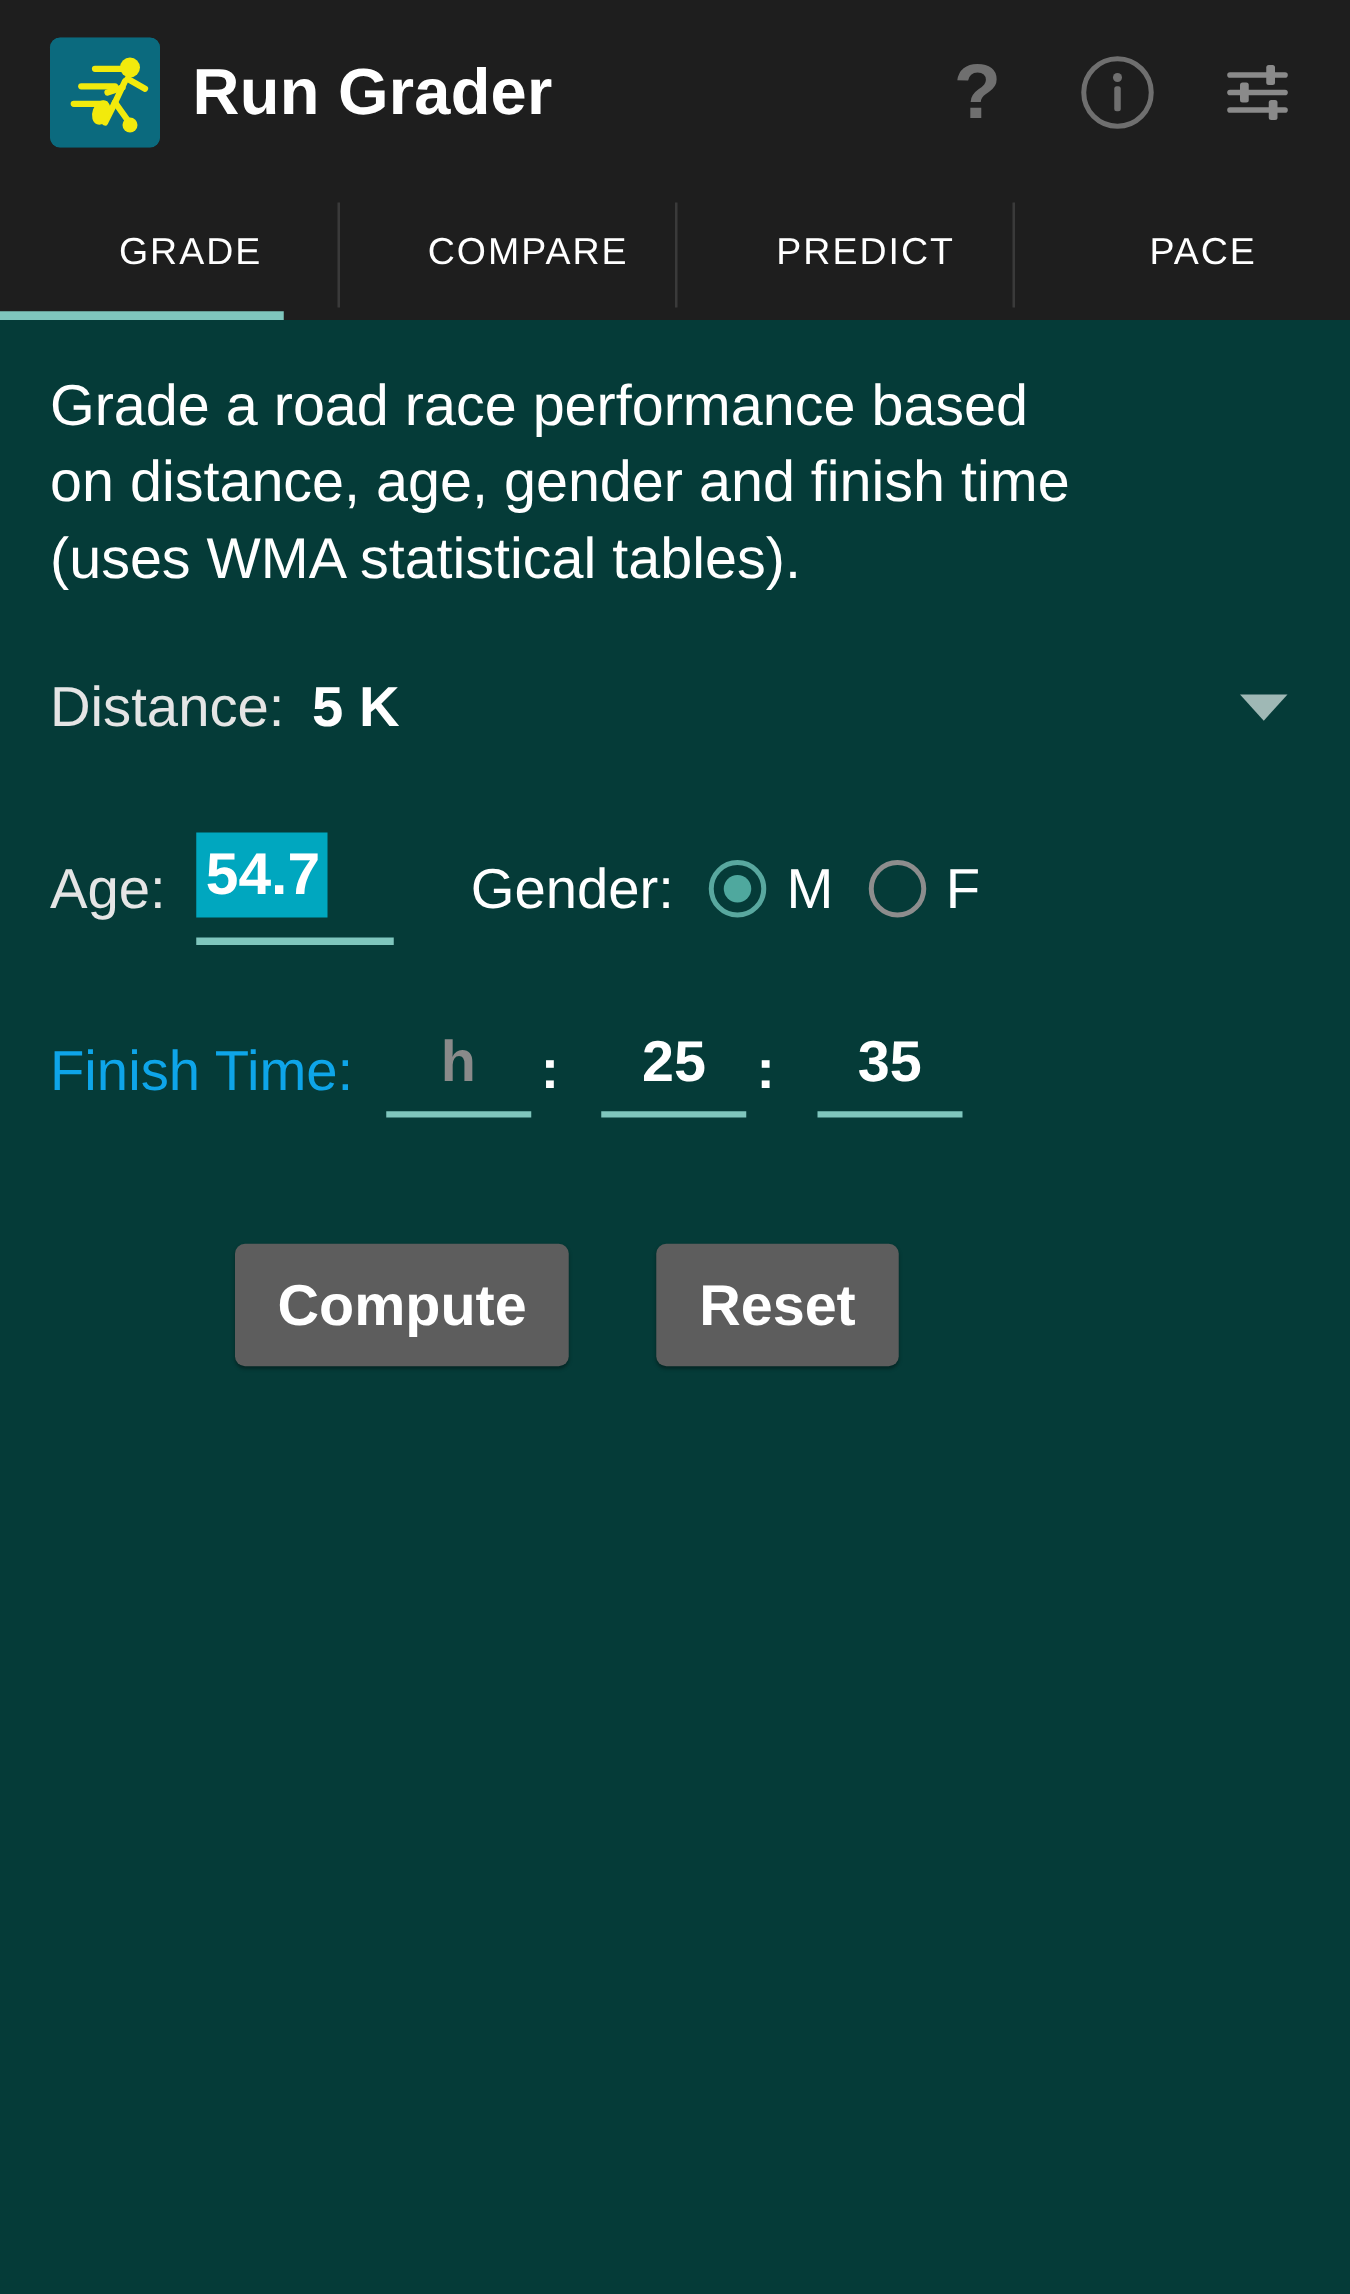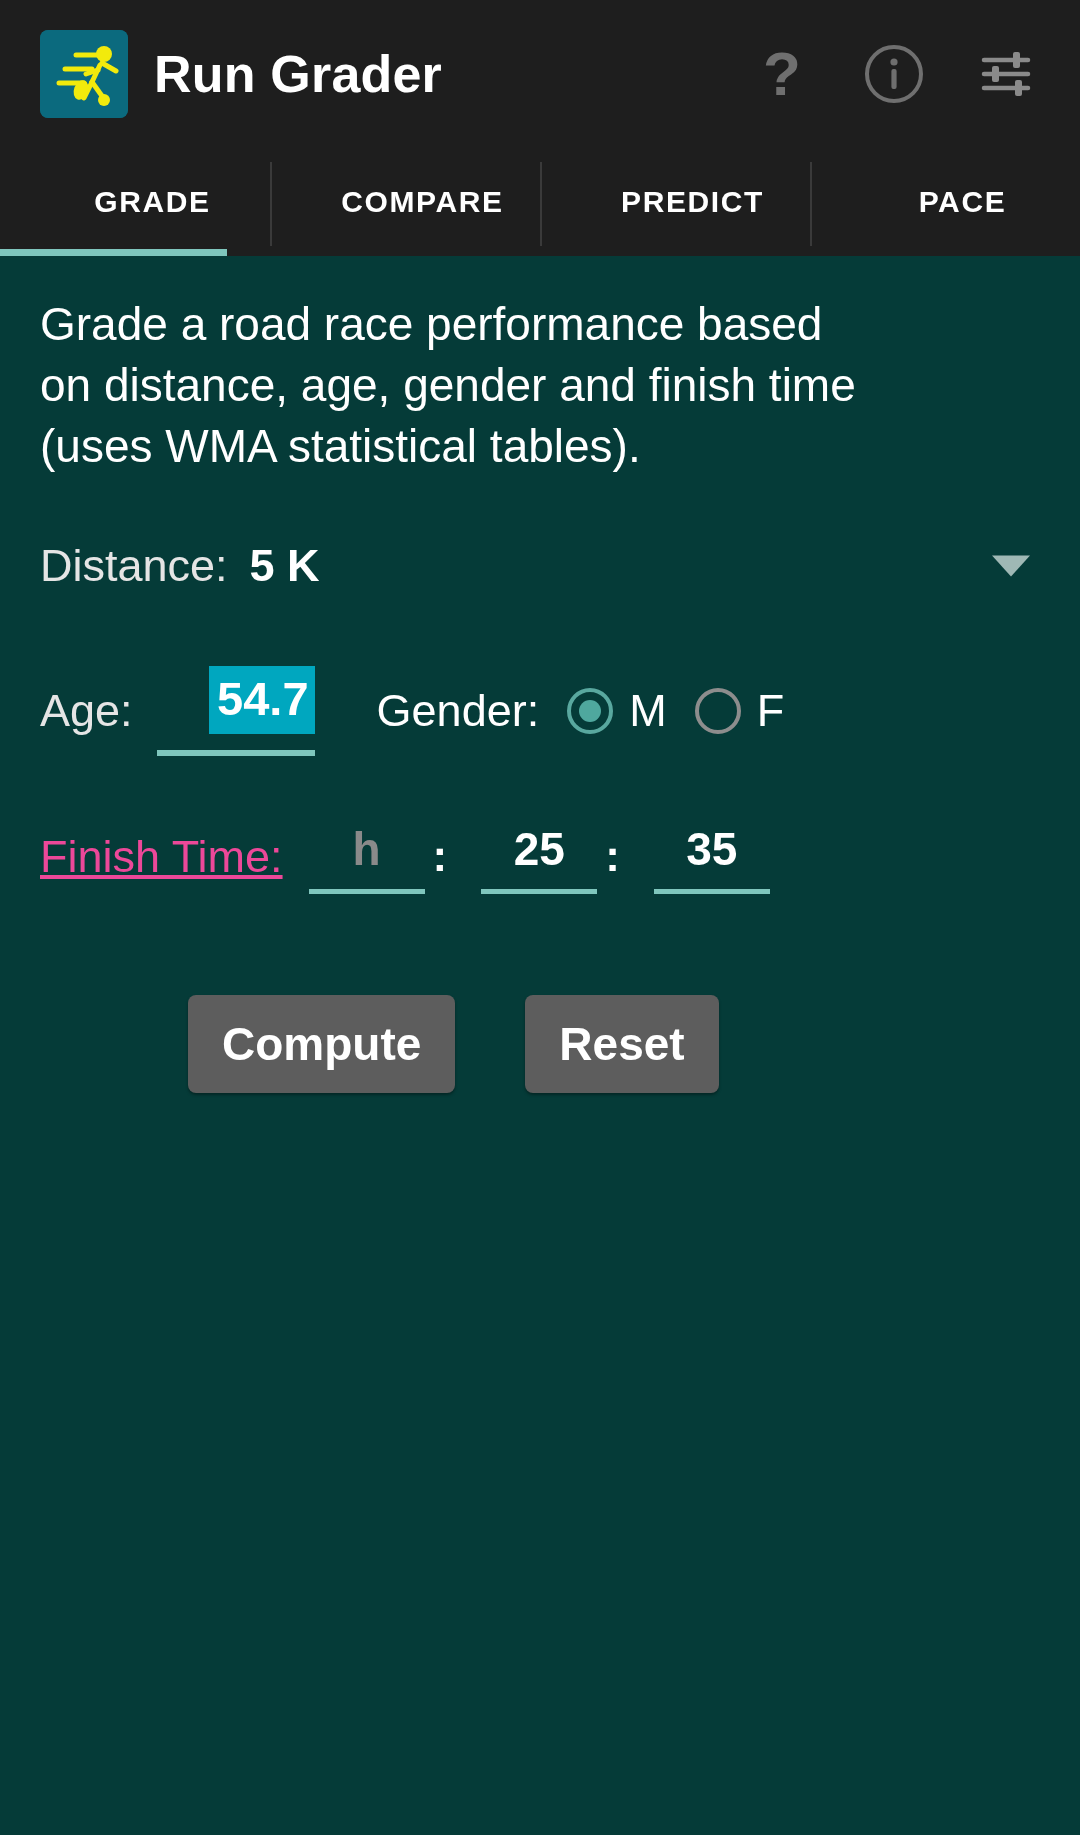--- a/index.html
+++ b/index.html
@@ -42,21 +42,21 @@
   }
   .qmark{font-size:62px;font-weight:bold;color:#6f6f6f;line-height:1;}
 
   
   .tabbar{
     height:108px;background:#1e1e1e;
     display:flex;position:relative;
   }
   .tab{
     flex:1 1 0;display:flex;align-items:center;justify-content:center;
-    color:#ffffff;font-size:30px;font-weight:bold;letter-spacing:1.6px;
+    color:#ffffff;font-size:30px;font-weight:normal;letter-spacing:1.6px;
     position:relative;
     padding-left:35px;
   }
   .tab + .tab::before{
     content:"";position:absolute;left:0;top:14px;bottom:10px;
     width:2px;background:#3a3a3a;
   }
   .tab-indicator{
     position:absolute;left:0;bottom:0;
     width:227px;height:7px;background:#7fc6bd;
@@ -86,21 +86,21 @@
     position:absolute;right:10px;top:50%;transform:translateY(-50%);
     width:0;height:0;
     border-left:19px solid transparent;
     border-right:19px solid transparent;
     border-top:21px solid #9fb8b5;
   }
 
   
   .age-row{margin-top:42px;height:120px;align-items:center;}
   .age-field{
-    margin-left:24px;display:flex;flex-direction:column;align-items:flex-end;
+    margin-left:24px;display:flex;flex-direction:column;align-items:flex-start;
     position:relative;
   }
   .age-value{
     background:#00a7bf;color:#ffffff;
     font-size:47px;font-weight:bold;
     padding:4px 6px 6px 8px;line-height:58px;
     min-width:92px;text-align:center;box-sizing:border-box;
   }
   .age-underline{
     width:158px;height:6px;background:#7fc6bd;margin-top:16px;
@@ -113,21 +113,21 @@
   }
   .radio.off{border-color:#8d8d8d;}
   .radio .dot{
     position:absolute;left:50%;top:50%;transform:translate(-50%,-50%);
     width:22px;height:22px;border-radius:50%;background:#4fa89e;
   }
   .radio-text{color:#ffffff;font-size:45px;margin-left:16px;}
 
   
   .time-row{margin-top:46px;height:120px;align-items:flex-start;}
-  .time-label{color:#ec4899;font-size:45px;padding-top:14px;white-space:nowrap;text-decoration:underline;}
+  .time-label{color:#0ea5e9;font-size:45px;padding-top:14px;white-space:nowrap;}
   .time-field{
     margin-left:26px;display:flex;flex-direction:column;align-items:center;
     width:116px;
   }
   .time-field .tv{
     color:#ffffff;font-size:46px;font-weight:bold;line-height:64px;height:64px;
   }
   .time-field .tv.placeholder{color:#8a8a8a;font-weight:bold;}
   .time-field .tunder{width:116px;height:5px;background:#7fc6bd;margin-top:8px;}
   .colon{color:#ffffff;font-size:44px;font-weight:bold;padding-top:14px;margin:0 8px;}

